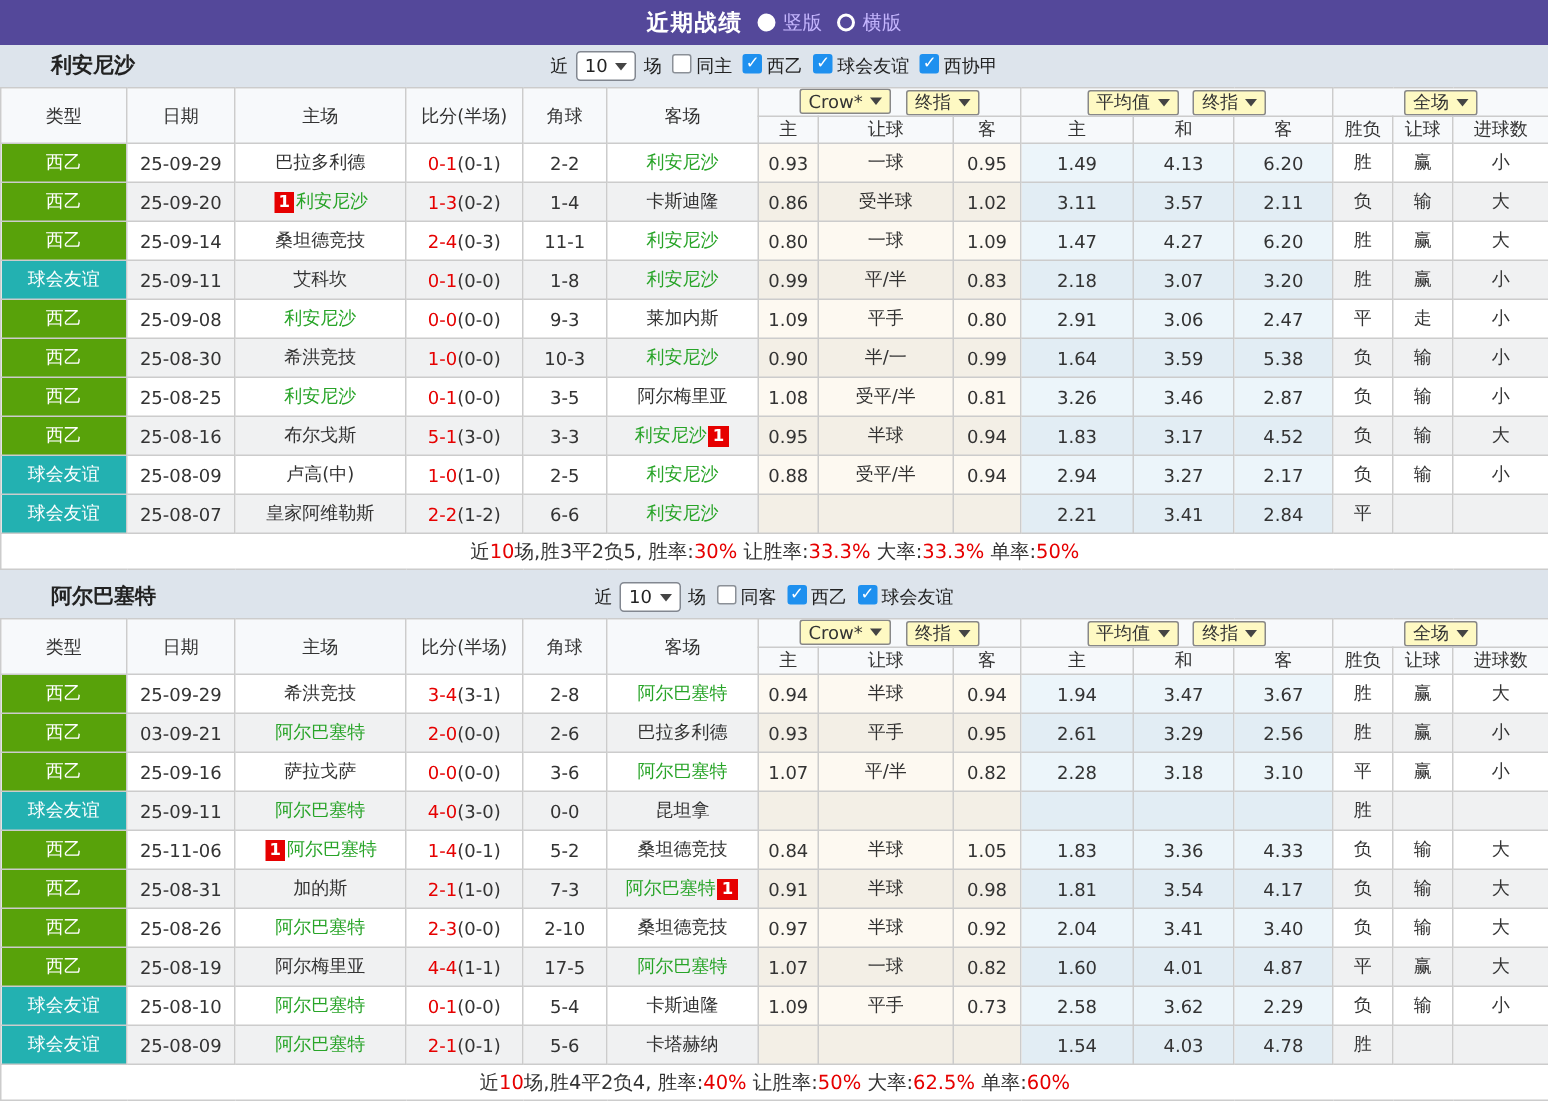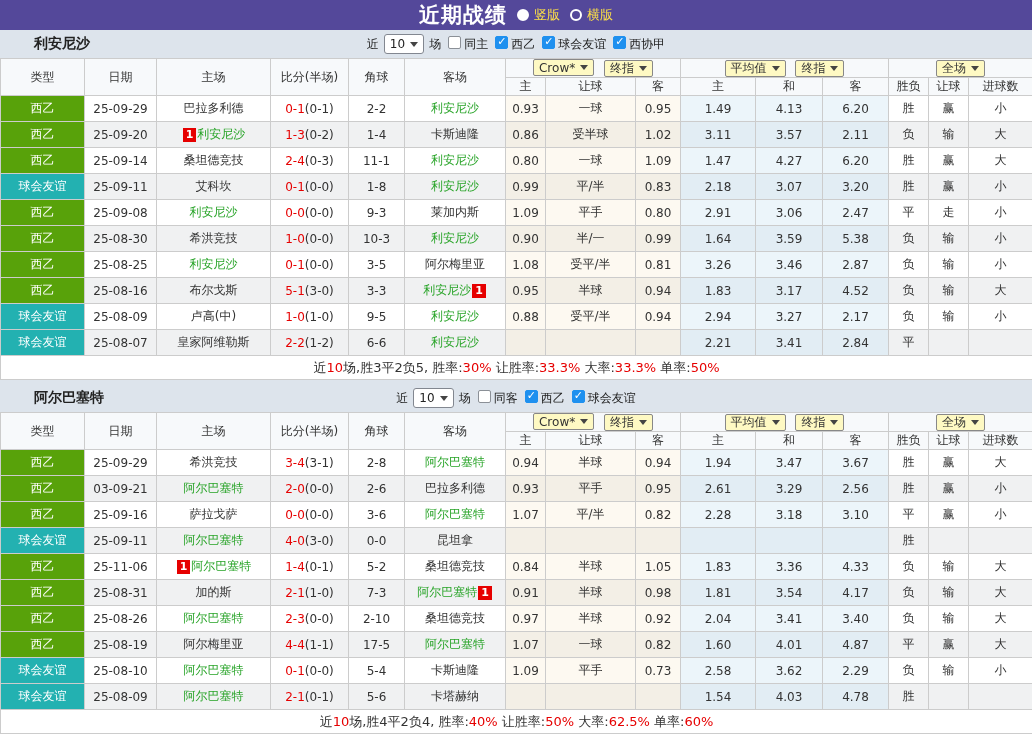--- a/index.html
+++ b/index.html
@@ -11,22 +11,22 @@
     color: #333;
     width: 1032px;
     overflow: hidden;
   }
   
   .topbar {
     height: 30px;
     background: var(--topbar-purple, #54489a);
     display: flex; align-items: center; justify-content: center; gap: 10px;
   }
-  .topbar-title { color: #fff; font-weight: bold; font-size: 21px; letter-spacing: 1px; }
-  .radio-opt { display: inline-flex; align-items: center; gap: 5px; color: #fde047; font-size: 13px; }
+  .topbar-title { color: #fff; font-weight: bold; font-size: 15px; letter-spacing: 1px; }
+  .radio-opt { display: inline-flex; align-items: center; gap: 5px; color: #c4b5fd; font-size: 13px; }
   .radio { width: 12px; height: 12px; border: 2px solid #fff; border-radius: 50%; background: transparent; display: inline-block; }
   .radio.sel { background: #fff; }
   
   .section { background: #fff; }
   .section + .section { margin-top: 4px; }
   .section-head {
     height: 28px; background: var(--section-bg, #dde4ec);
     display: flex; align-items: center; position: relative;
   }
   .team-name { position: absolute; left: 34px; font-weight: bold; font-size: 14px; color: #222; }
@@ -314,21 +314,21 @@
     <td class="avgc">4.52</td>
     <td class="c-blue">负</td>
     <td class="c-blue">输</td>
     <td class="c-red">大</td>
   </tr>
         <tr class="mrow">
     <td class="type t-fr">球会友谊</td>
     <td>25-08-09</td>
     <td><span class="tname">卢高(中)</span></td>
     <td><span class="ft">1-0</span><span class="ht">(1-0)</span></td>
-    <td>9-5</td>
+    <td>2-5</td>
     <td><span class="tname focal">利安尼沙</span></td>
     <td class="cream">0.88</td>
     <td class="cream">受平/半</td>
     <td class="cream">0.94</td>
     <td class="avgc">2.94</td>
     <td class="avgc">3.27</td>
     <td class="avgc">2.17</td>
     <td class="c-blue">负</td>
     <td class="c-blue">输</td>
     <td class="c-blue">小</td>

